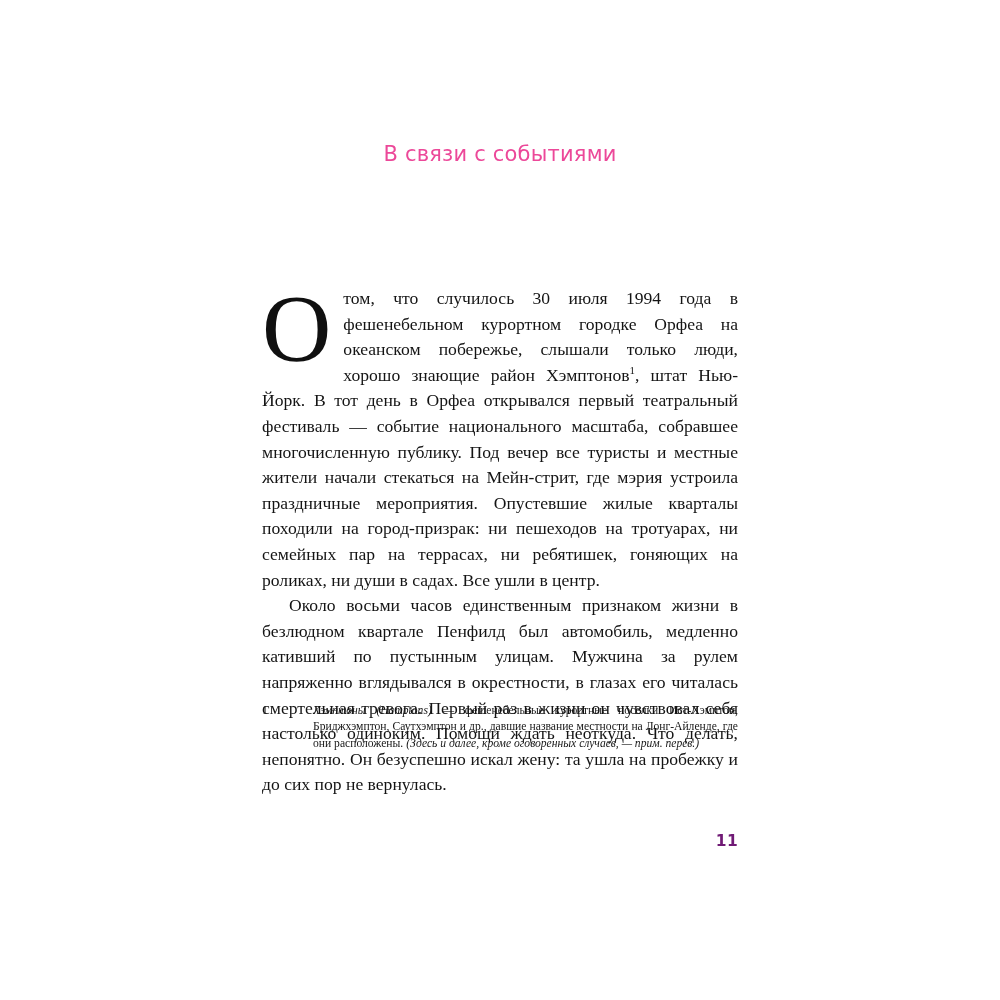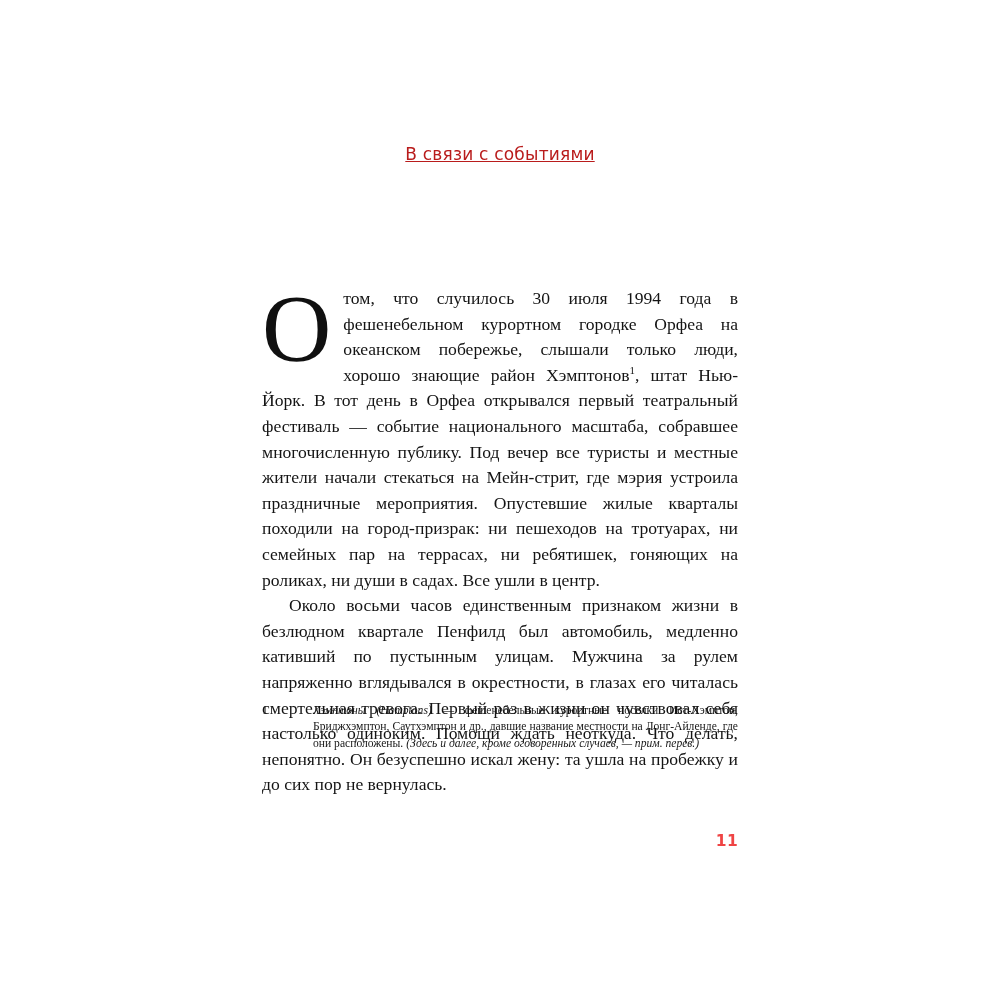--- a/index.html
+++ b/index.html
@@ -23,26 +23,25 @@
   }
 
   
   .chapter-title {
     position: absolute;
     left: 262px;
     top: 137px;
     width: 476px;
     text-align: center;
     font-family: "DejaVu Sans", "Liberation Sans", sans-serif;
-    font-size: 17px;
+    font-size: 21px;
     line-height: 34px;
     letter-spacing: 0.2px;
-    color: #b91c1c;
+    color: #ec4899;
     font-weight: 400;
-    text-decoration: underline;
   }
   .chapter-title .line {
     display: block;
     white-space: nowrap;
   }
 
   
   .body-col {
     position: absolute;
     left: 262px;
@@ -114,21 +113,21 @@
   
   .folio {
     position: absolute;
     left: 640px;
     top: 832px;
     width: 98px;
     text-align: right;
     font-family: "DejaVu Sans", "Liberation Sans", sans-serif;
     font-weight: 700;
     font-size: 15.5px;
-    color: #ef4444;
+    color: #701a75;
     letter-spacing: 0.3px;
   }
 </style>
 </head>
 <body>
 
 <div class="page">
 
   <div class="chapter-title">
     <span class="line">В связи с событиями</span>

